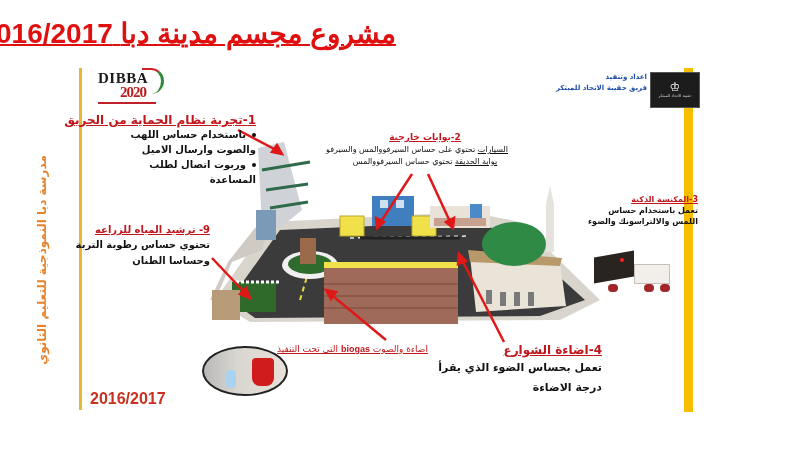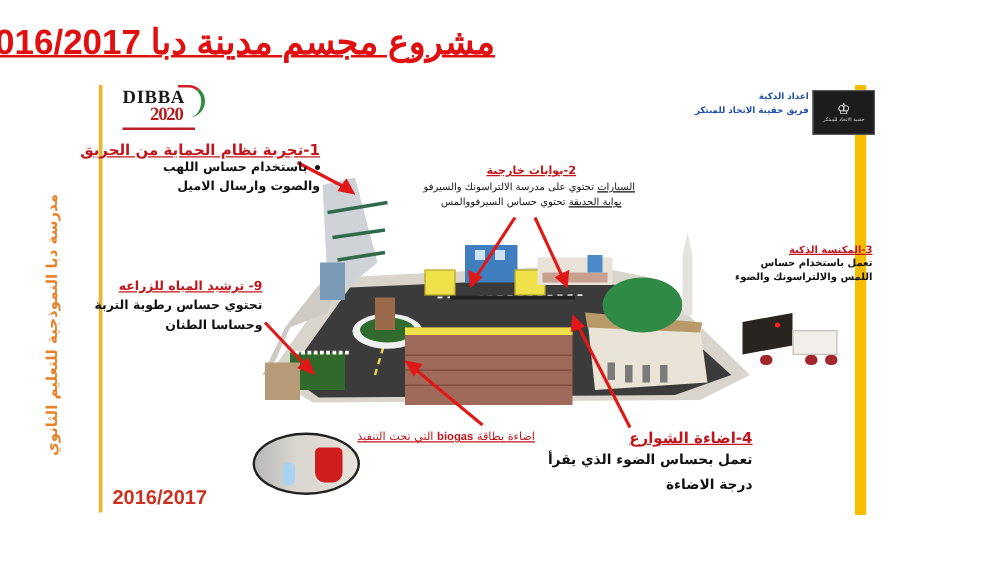--- a/index.html
+++ b/index.html
@@ -125,21 +125,21 @@
   </div>
 
   <div class="dibba-logo">
     <span class="dibba-text">DIBBA</span>
     <span class="dibba-year">2020</span>
     <span class="swoosh"></span>
     <span class="underline"></span>
   </div>
 
   <div class="team-credit">
-    <div>اعداد الذكية</div>
+    <div>اعداد وتنفيذ</div>
     <div>فريق حقيبة الاتحاد للمبتكر</div>
   </div>
   <div class="team-logo">
     <span class="crown">♔</span>
     <span class="crown-caption">حقيبة الاتحاد للمبتكر</span>
   </div>
 
   <svg class="model" width="800" height="450">
 
     <polygon points="215,300 270,222 470,212 520,222 600,300 560,320 250,322" fill="#d9d4cc"></polygon>
@@ -218,43 +218,44 @@
   <div class="biogas-photo">
     <div class="bottle"></div>
     <div class="bucket"></div>
   </div>
 
   <div class="annot a1">
     <div class="h">1-تجربة نظام الحماية من الحريق</div>
     <ul>
       <li><span class="dot"></span><span>باستخدام حساس اللهب</span></li>
       <li><span>والصوت وارسال الاميل</span></li>
+      <li><span class="dot"></span><span>وربوت اتصال لطلب المساعدة</span></li>
     </ul>
   </div>
 
   <div class="annot a2">
     <div class="h">2-بوابات خارجية</div>
-    <div class="b"><span class="u">السيارات</span><span> تحتوي على مدرسة الالتراسونك والسيرفو</span></div>
+    <div class="b"><span class="u">السيارات</span><span> تحتوي على حساس السيرفووالمس والسيرفو</span></div>
     <div class="b"><span class="u">بوابة الحديقة</span><span> تحتوي حساس السيرفووالمس</span></div>
   </div>
 
   <div class="annot a3">
     <div class="h">3-المكنسة الذكية</div>
     <div class="b">تعمل باستخدام حساس</div>
     <div class="b">اللمس والالتراسونك والضوء</div>
   </div>
 
   <div class="annot a6">
     <div class="h">9- ترشيد المياه للزراعه</div>
     <div class="b">تحتوي حساس رطوبة التربة</div>
     <div class="b">وحساسا الطنان</div>
   </div>
 
   <div class="annot a5">
-    <div class="b"><span>اضاءة بطاقة </span><span class="latin">biogas</span><span> التي تحت التنفيذ</span></div>
+    <div class="b"><span>اضاءة والصوت </span><span class="latin">biogas</span><span> التي تحت التنفيذ</span></div>
   </div>
 
   <div class="annot a4">
     <div class="h">4-اضاءة الشوارع</div>
     <div class="b">تعمل بحساس الضوء الذي يقرأ</div>
     <div class="b">درجة الاضاءة</div>
   </div>
 
   <div class="footer-year">2016/2017</div>
 </div>

